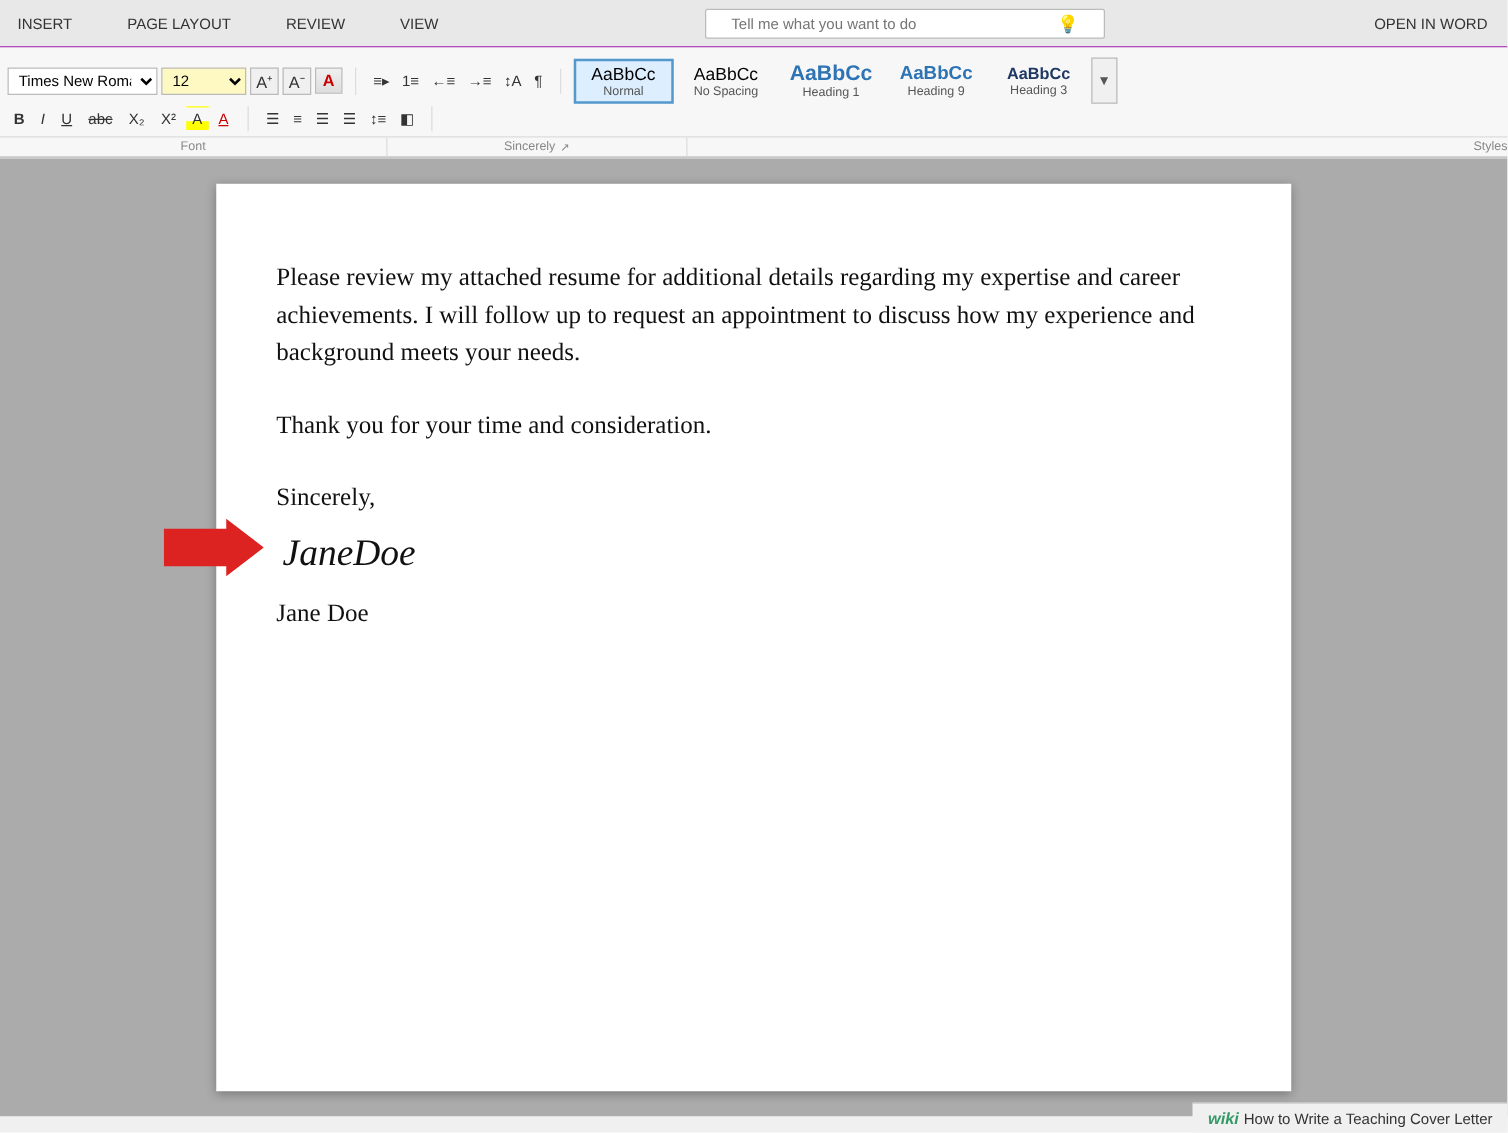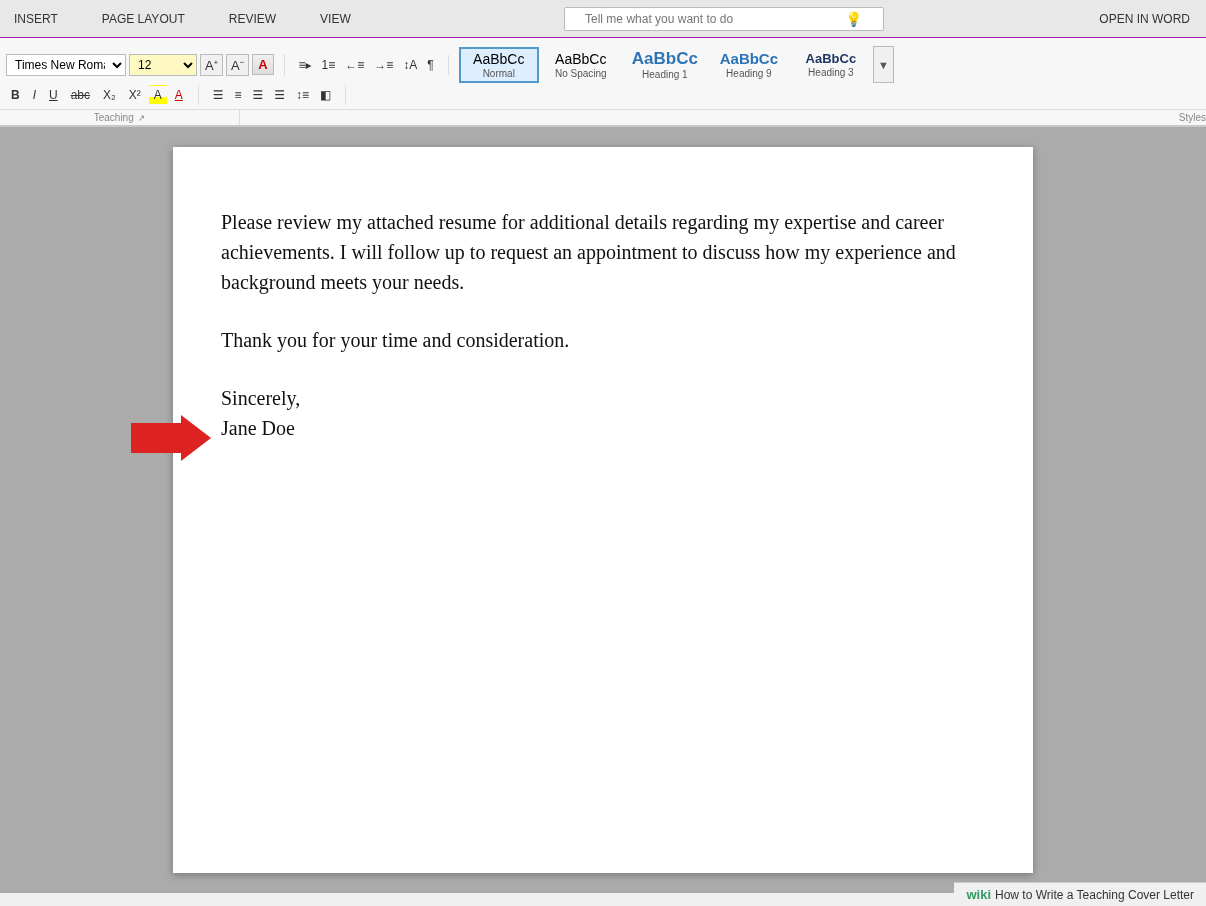--- a/index.html
+++ b/index.html
@@ -199,20 +199,21 @@
       align-items: center;
       gap: 4px;
     }
     .wiki-logo {
       font-weight: bold;
       color: #333;
       font-size: 13px;
     }
     .wiki-logo span {
       color: #339966;
+      font-style: italic;
       margin-top: 28px;
     }
 
     .ribbon-wrapper {
       background: #f7f7f7;
       border-bottom: 2px solid #c8c8c8;
     }
 
     .ribbon-top-rows {
       padding: 4px 6px 0 6px;
@@ -341,41 +342,47 @@
         <button class="para-btn">☰</button>
         <button class="para-btn">☰</button>
         <button class="para-btn">↕≡</button>
         <button class="para-btn">◧</button>
       </div>
 
     </div>
   </div>
 
   <div style="display:flex; border-top:1px solid #ddd;">
+    <div style="width:310px; text-align:center; font-size:10px; color:#888; padding:2px 0; border-right:1px solid #ddd;">Font</div>
     <div style="width:240px; text-align:center; font-size:10px; color:#888; padding:2px 0; border-right:1px solid #ddd; display:flex; align-items:center; justify-content:center; gap:4px;">
-      <span>Teaching</span>
+      <span>Sincerely</span>
       <span style="font-size:9px; cursor:pointer;">↗</span>
     </div>
     <div style="flex:1; text-align:right; font-size:10px; color:#888; padding:2px 0;">Styles</div>
   </div>
 </div>
 
 <div class="doc-container">
   <div class="doc-page">
     <div class="doc-text">
       <p class="doc-para">Please review my attached resume for additional details regarding my expertise and career achievements. I will follow up to request an appointment to discuss how my experience and background meets your needs.</p>
       <p class="doc-para">Thank you for your time and consideration.</p>
       <div class="signature-block">
         <p>Sincerely,</p>
         
         <div class="arrow-annotation">
           <svg class="arrow-svg" viewBox="0 0 80 50" xmlns="http://www.w3.org/2000/svg">
             <polygon points="0,10 50,10 50,2 80,25 50,48 50,40 0,40" fill="#dd2222" stroke="none"></polygon>
           </svg>
         </div>
+        <span class="signature-cursive">
+          <svg width="140" height="42" viewBox="0 0 140 42" xmlns="http://www.w3.org/2000/svg">
+            <text x="5" y="35" font-family="'Brush Script MT', cursive" font-size="30" fill="#111" font-style="italic">JaneDoe</text>
+          </svg>
+        </span>
         <span>Jane Doe</span>
       </div>
     </div>
   </div>
 </div>
 
 <div class="wiki-footer">
   <span class="wiki-logo"><span>wiki</span></span>
   <span>How to Write a Teaching Cover Letter</span>
 </div>

